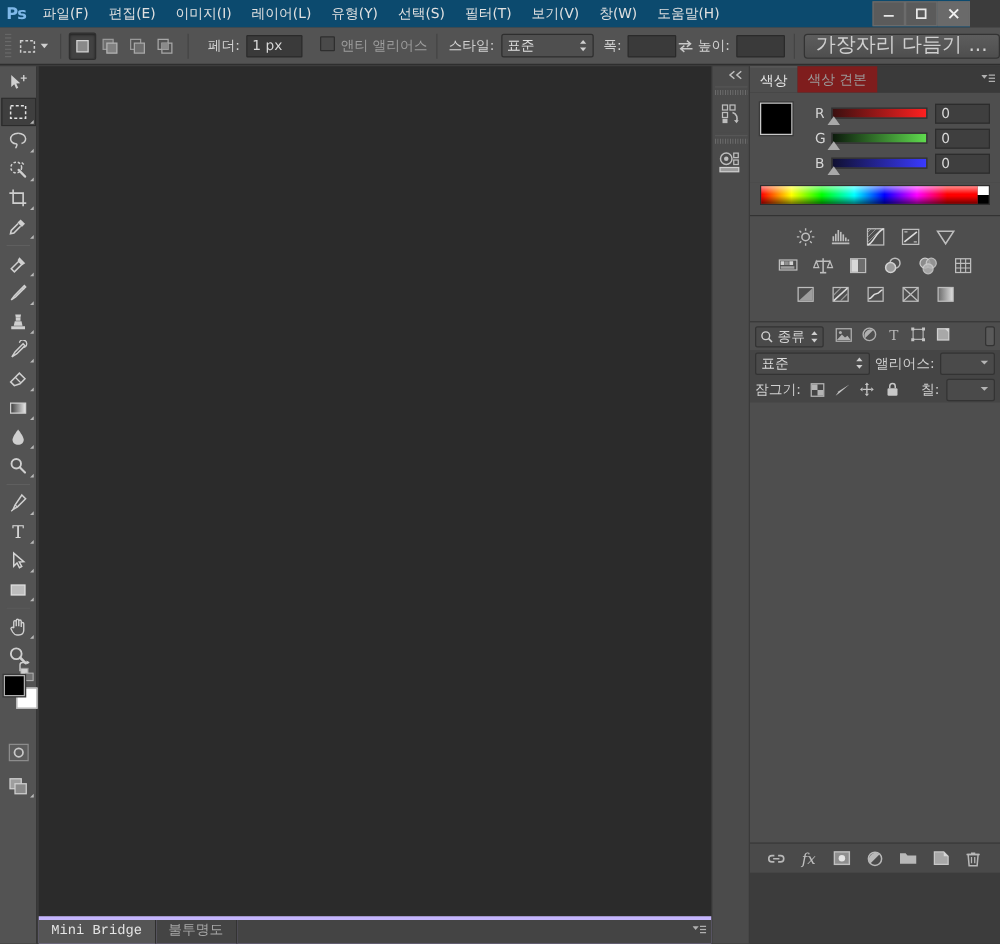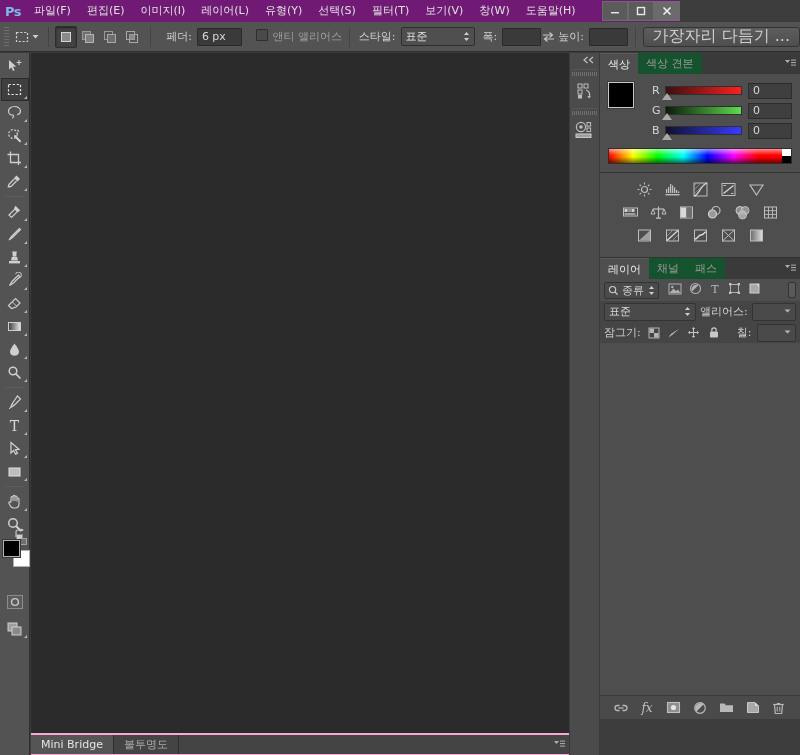--- a/index.html
+++ b/index.html
@@ -9,22 +9,22 @@
     font-family: "DejaVu Sans", "Liberation Sans", sans-serif;
     font-size: 11px;
     color: #c8c8c8;
     overflow: hidden;
     -webkit-font-smoothing: antialiased;
   }
   .app { position: relative; width: 800px; height: 755px; }
 
   
   .menubar {
-    position: absolute; left: 0; top: 0; width: 680px; height: 22px;
-    background: #701a75;
+    position: absolute; left: 0; top: 0; width: 776px; height: 22px;
+    background: #0c4a6e;
     display: flex; align-items: flex-start;
   }
   .ps-logo {
     width: 26px; height: 22px; display: flex; align-items: center; justify-content: center;
     color: #7fb8e8; font-weight: bold; font-size: 13px; letter-spacing: -0.5px;
     font-family: "DejaVu Sans", "Liberation Sans", sans-serif;
   }
   .menu-item {
     padding: 0 8px; height: 22px; line-height: 22px;
     color: #e0e0e0; font-size: 11px; white-space: nowrap; cursor: default;
@@ -112,21 +112,21 @@
   }
   .sw-mini { position: absolute; right: 0; top: -6px; }
 
   
   .canvas-area {
     position: absolute; left: 31px; top: 53px; width: 538px; height: 680px;
     background: #2b2b2b;
   }
   .bottom-tabs {
     position: absolute; left: 31px; top: 733px; width: 538px; height: 22px;
-    background: #f9a8d4; display: flex; align-items: center;
+    background: #c4b5fd; display: flex; align-items: flex-end; font-family: Liberation Mono, monospace;
   }
   .btab {
     height: 19px; padding: 0 10px; line-height: 19px; font-size: 11px;
     color: #a8a8a8; background: #444; border-right: 1px solid #2e2e2e;
   }
   .btab.active { background: #555; color: #e4e4e4; }
   .btab-filler { flex: 1; height: 19px; background: #444; position: relative; }
   .btab-menu { position: absolute; right: 4px; top: 4px; }
 
   
@@ -145,21 +145,21 @@
   .rail-icon { height: 30px; display: flex; align-items: center; justify-content: center; }
 
   
   .panels { position: absolute; left: 600px; top: 53px; width: 200px; height: 702px; background: #3c3c3c; }
   .panel { background: #454545; border-bottom: 1px solid #333; }
   .panel-tabbar {
     height: 21px; background: #3a3a3a; display: flex; align-items: flex-end; position: relative;
   }
   .ptab {
     height: 21px; line-height: 21px; padding: 0 8px; font-size: 11px; color: #9a9a9a;
-    background: #14532d; white-space: nowrap;
+    background: #7f1d1d; white-space: nowrap;
   }
   .ptab.active { background: #4e4e4e; color: #e6e6e6; border-top: 1px solid #5b5b5b; }
   .ptab-filler { flex: 1; background: #3a3a3a; height: 21px; }
   .ptab-menu { position: absolute; right: 4px; top: 5px; }
   .panel-body { background: #4e4e4e; padding: 6px 8px; }
 
   
   .color-body { display: flex; padding: 8px 8px 4px 8px; background: #4e4e4e; }
   .color-swatches { position: relative; width: 40px; height: 40px; flex: 0 0 40px; }
   .cs-fore {
@@ -312,21 +312,21 @@
           <rect x="1.5" y="1.5" width="8" height="8" fill="none" stroke="#a8a8a8" stroke-width="1"></rect>
           <rect x="4.5" y="4.5" width="8" height="8" fill="none" stroke="#a8a8a8" stroke-width="1"></rect>
           <rect x="4.5" y="4.5" width="5" height="5" fill="#8a8a8a"></rect>
         </svg>
       </div>
     </div>
 
     <div class="vsep"></div>
 
     <span class="opt-label">페더:</span>
-    <div class="opt-input" style="width:58px">6 px</div>
+    <div class="opt-input" style="width:58px">1 px</div>
 
     <div style="display:flex;align-items:flex-start;margin-left:14px">
       <div class="opt-check"></div>
       <span class="opt-label" style="margin:0;color:#9d9d9d">앤티 앨리어스</span>
     </div>
 
     <div class="vsep"></div>
 
     <span class="opt-label" style="margin-left:2px">스타일:</span>
     <div class="opt-select" style="width:76px">
@@ -808,34 +808,20 @@
                 <rect x="2.5" y="3" width="12" height="11" fill="url(#gmap)" stroke="#bdbdbd" stroke-width="1"></rect>
               </svg>
             </div>
           </div>
 
         </div>
       </div>
     </div>
 
     <div class="panel" style="border-bottom:none">
-      <div class="panel-tabbar">
-        <div class="ptab active">레이어</div>
-        <div class="ptab">채널</div>
-        <div class="ptab">패스</div>
-        <div class="ptab-filler"></div>
-        <span class="ptab-menu">
-          <svg width="11" height="9" viewBox="0 0 11 9">
-            <path d="M0 1 L5 1 L2.5 4 Z" fill="#b0b0b0"></path>
-            <rect x="6" y="0.6" width="5" height="1" fill="#b0b0b0"></rect>
-            <rect x="6" y="3.1" width="5" height="1" fill="#b0b0b0"></rect>
-            <rect x="6" y="5.6" width="5" height="1" fill="#b0b0b0"></rect>
-          </svg>
-        </span>
-      </div>
 
       <div class="lay-filter">
         <div class="filter-kind">
           <span style="display:flex;margin-right:3px">
             <svg width="11" height="11" viewBox="0 0 11 11">
               <circle cx="4.6" cy="4.6" r="3.1" fill="none" stroke="#cfcfcf" stroke-width="1.1"></circle>
               <path d="M6.9 6.9 L9.6 9.6" stroke="#cfcfcf" stroke-width="1.3"></path>
             </svg>
           </span>
           <span>종류</span>

